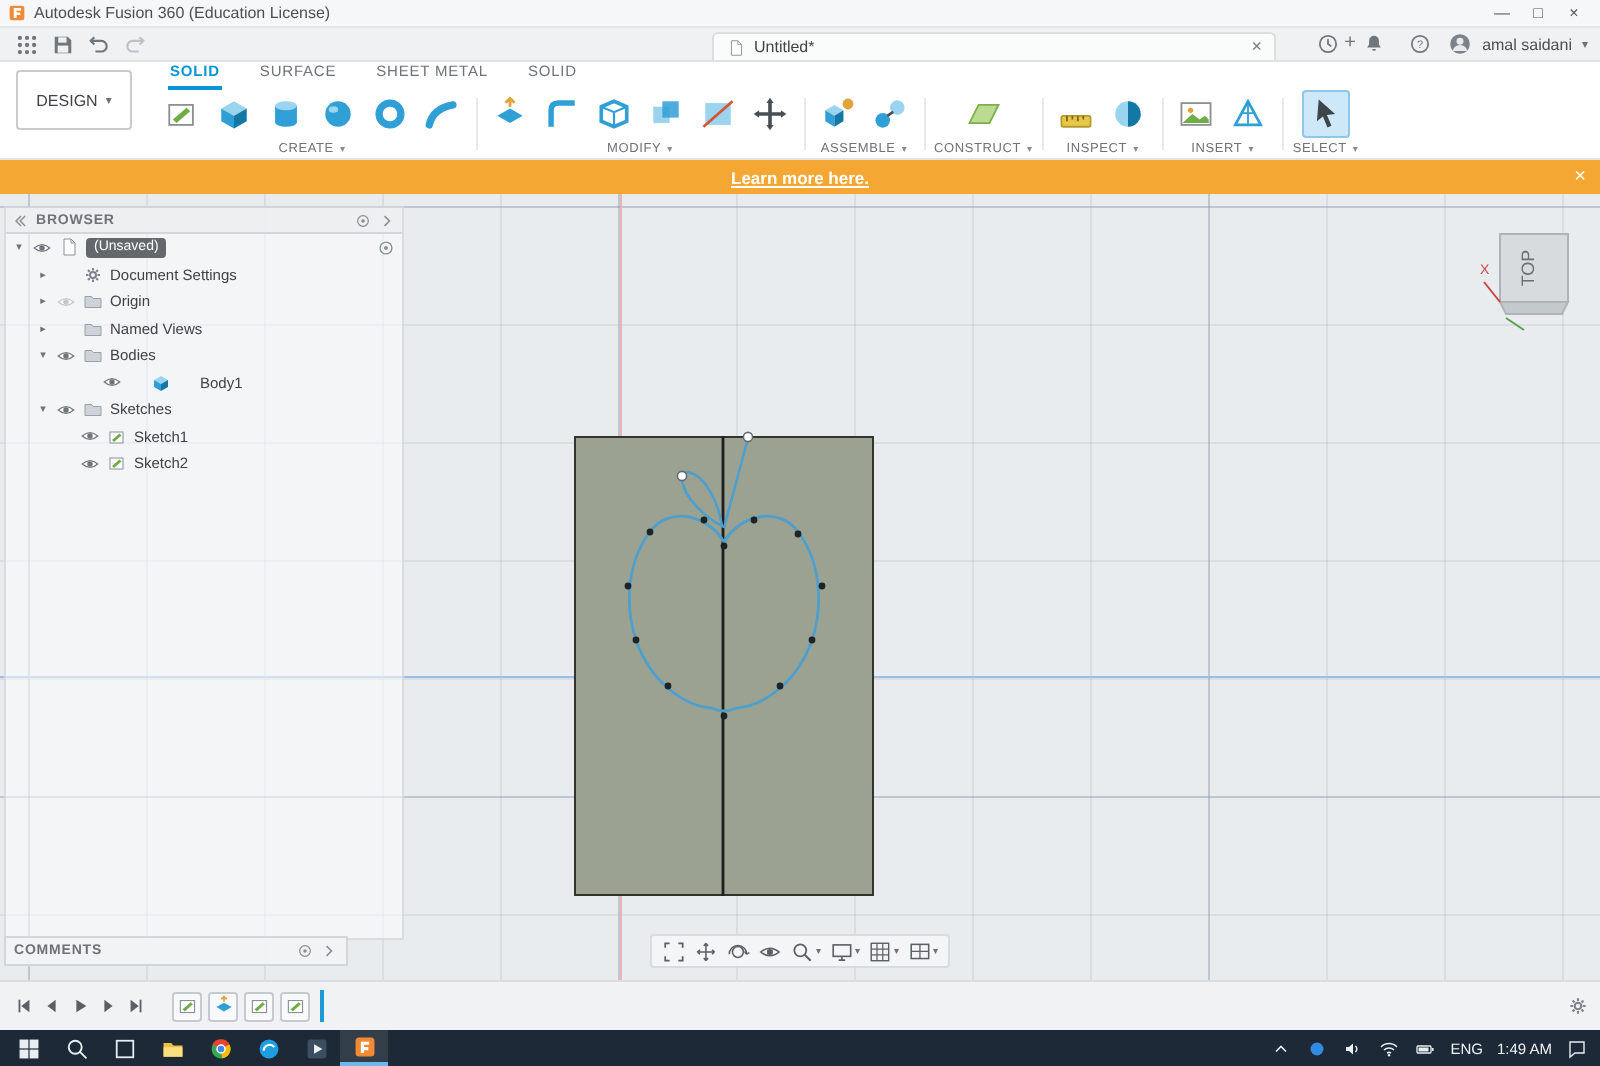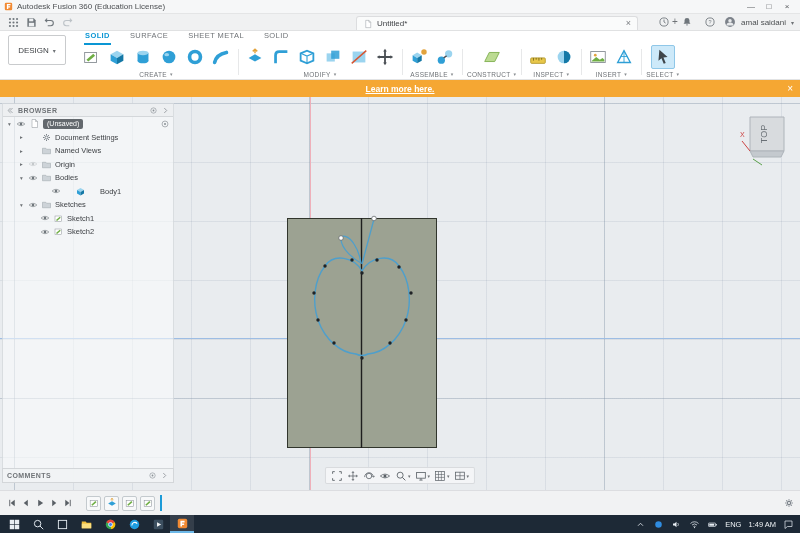--- a/index.html
+++ b/index.html
@@ -57,21 +57,21 @@
     background-position:14px 6px,14px 6px,14px 6px,14px 6px;
     overflow:hidden; }
   .axis-h { position:absolute; left:0; right:0; top:241px; height:1px; background:#9dbde4; z-index:1; }
   .axis-v { position:absolute; left:310px; top:0; bottom:0; width:1px; background:#efb0ba; z-index:1; }
   .bodyrect { position:absolute; left:287px; top:121px; width:150px; height:230px; background:#9ca292; border:1.5px solid #31352c; z-index:2; }
   .sketch { position:absolute; left:0; top:0; z-index:3; pointer-events:none; }
 
   .viewcube { position:absolute; right:10px; top:12px; z-index:4; }
 
   
-  .browser-panel { position:absolute; left:2px; top:6px; width:172px; bottom:20px; z-index:5;
+  .browser-panel { position:absolute; left:2px; top:6px; width:200px; bottom:20px; z-index:5;
     background:rgba(252,253,254,.55); border:1px solid rgba(195,200,206,.55); }
   .bheader { height:13px; background:rgba(236,238,240,.95); border-bottom:1px solid rgba(205,209,213,.8); display:flex; align-items:center; gap:3px; padding:0 3px; }
   .btitle { font-size:7px; font-weight:bold; color:#6f7377; letter-spacing:.4px; }
   .bhspace { flex:1; }
   .brow { height:13.5px; display:flex; align-items:center; gap:3px; font-size:7.5px; color:#3f4246; padding-right:3px; }
   .bex { width:7px; font-size:5.5px; color:#6f7377; text-align:center; }
   .beye,.bico { display:flex; align-items:center; }
   .blabel.chip { background:#63686d; color:#fff; padding:0 4px; border-radius:2px; font-size:7px; line-height:10px; }
   .bradio { margin-left:auto; display:flex; align-items:center; }
 
@@ -491,42 +491,42 @@
             <div class="bico">
               <svg width="11" height="11" viewBox="0 0 22 22" aria-hidden="true">
                 <circle cx="11" cy="11" r="3" fill="none" stroke="#7c838a" stroke-width="2"></circle>
                 <path d="M11 4 V6.5 M11 15.5 V18 M4 11 H6.5 M15.5 11 H18 M6 6 L7.8 7.8 M14.2 14.2 L16 16 M16 6 L14.2 7.8 M7.8 14.2 L6 16" stroke="#7c838a" stroke-width="2"></path>
               </svg>
             </div>
             <span class="blabel">Document Settings</span>
           </div>
           <div class="brow" style="padding-left: 15px;">
             <div class="bex">▸</div>
+            <div class="beye" style="opacity: 0.35;">
+              <svg width="10" height="10" viewBox="0 0 22 22" aria-hidden="true">
+                <path d="M2.5 11 Q11 3.5 19.5 11 Q11 18.5 2.5 11 Z" fill="#ffffff" stroke="#6f767c" stroke-width="1.4"></path>
+                <circle cx="11" cy="11" r="3" fill="#6f767c"></circle>
+              </svg>
+            </div>
+            <div class="bico">
+              <svg width="11" height="11" viewBox="0 0 22 22" aria-hidden="true">
+                <path d="M3 6.5 h6.5 l1.8 2 H19 V17.5 H3 Z" fill="#cdd3d8" stroke="#99a0a7" stroke-width="1"></path>
+              </svg>
+            </div>
+            <span class="blabel">Origin</span>
+          </div>
+          <div class="brow" style="padding-left: 15px;">
+            <div class="bex">▸</div>
             <div class="beye" style="width: 10px;"></div>
             <div class="bico">
               <svg width="11" height="11" viewBox="0 0 22 22" aria-hidden="true">
                 <path d="M3 6.5 h6.5 l1.8 2 H19 V17.5 H3 Z" fill="#cdd3d8" stroke="#99a0a7" stroke-width="1"></path>
               </svg>
             </div>
             <span class="blabel">Named Views</span>
-          </div>
-          <div class="brow" style="padding-left: 15px;">
-            <div class="bex">▸</div>
-            <div class="beye" style="opacity: 0.35;">
-              <svg width="10" height="10" viewBox="0 0 22 22" aria-hidden="true">
-                <path d="M2.5 11 Q11 3.5 19.5 11 Q11 18.5 2.5 11 Z" fill="#ffffff" stroke="#6f767c" stroke-width="1.4"></path>
-                <circle cx="11" cy="11" r="3" fill="#6f767c"></circle>
-              </svg>
-            </div>
-            <div class="bico">
-              <svg width="11" height="11" viewBox="0 0 22 22" aria-hidden="true">
-                <path d="M3 6.5 h6.5 l1.8 2 H19 V17.5 H3 Z" fill="#cdd3d8" stroke="#99a0a7" stroke-width="1"></path>
-              </svg>
-            </div>
-            <span class="blabel">Origin</span>
           </div>
           <div class="brow" style="padding-left: 15px;">
             <div class="bex">▾</div>
             <div class="beye">
               <svg width="10" height="10" viewBox="0 0 22 22" aria-hidden="true">
                 <path d="M2.5 11 Q11 3.5 19.5 11 Q11 18.5 2.5 11 Z" fill="#ffffff" stroke="#6f767c" stroke-width="1.4"></path>
                 <circle cx="11" cy="11" r="3" fill="#6f767c"></circle>
               </svg>
             </div>
             <div class="bico">

